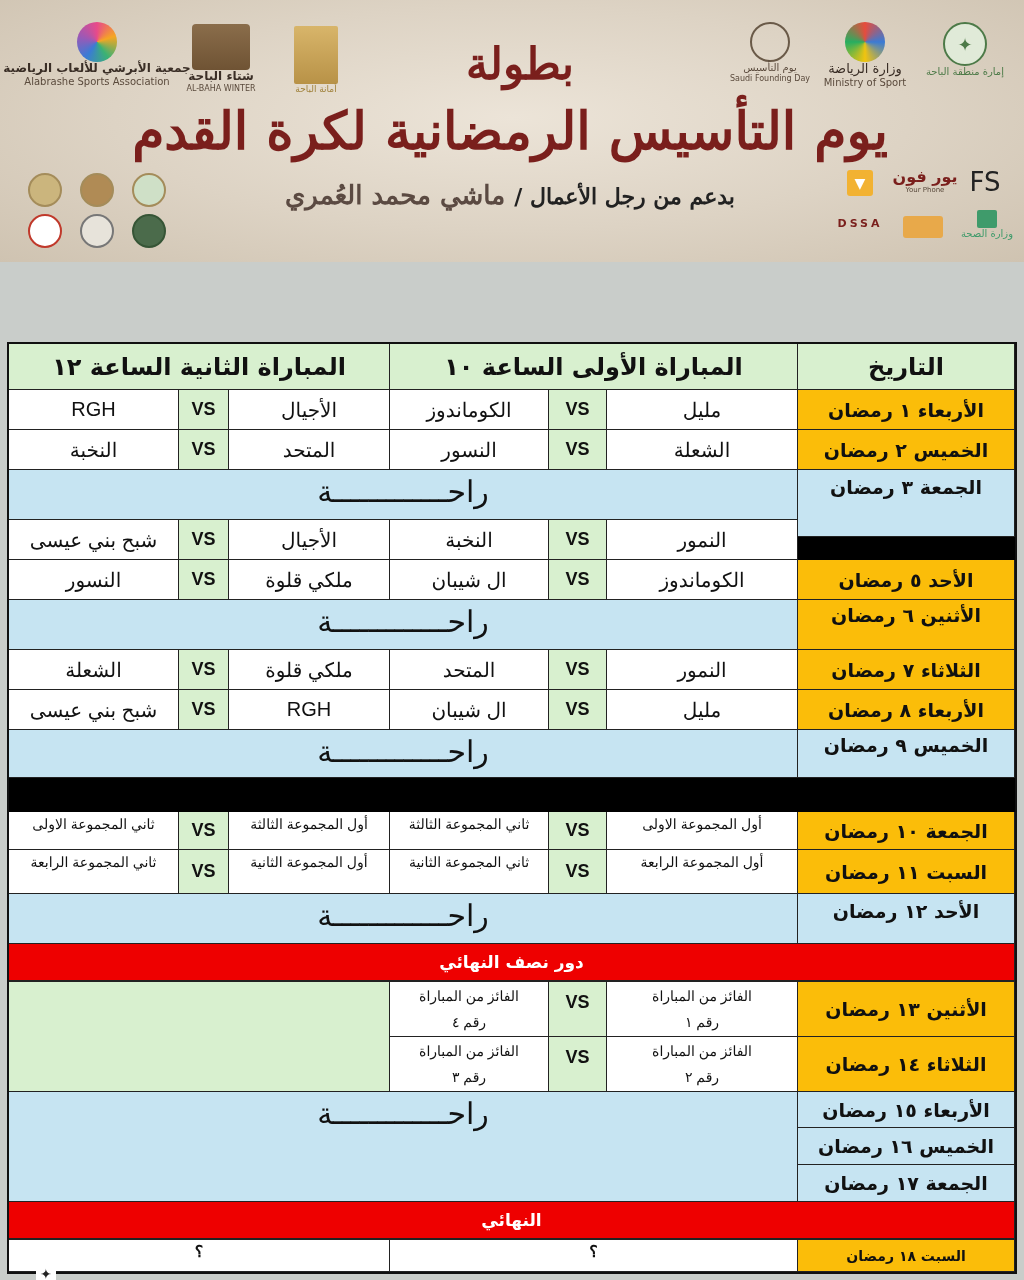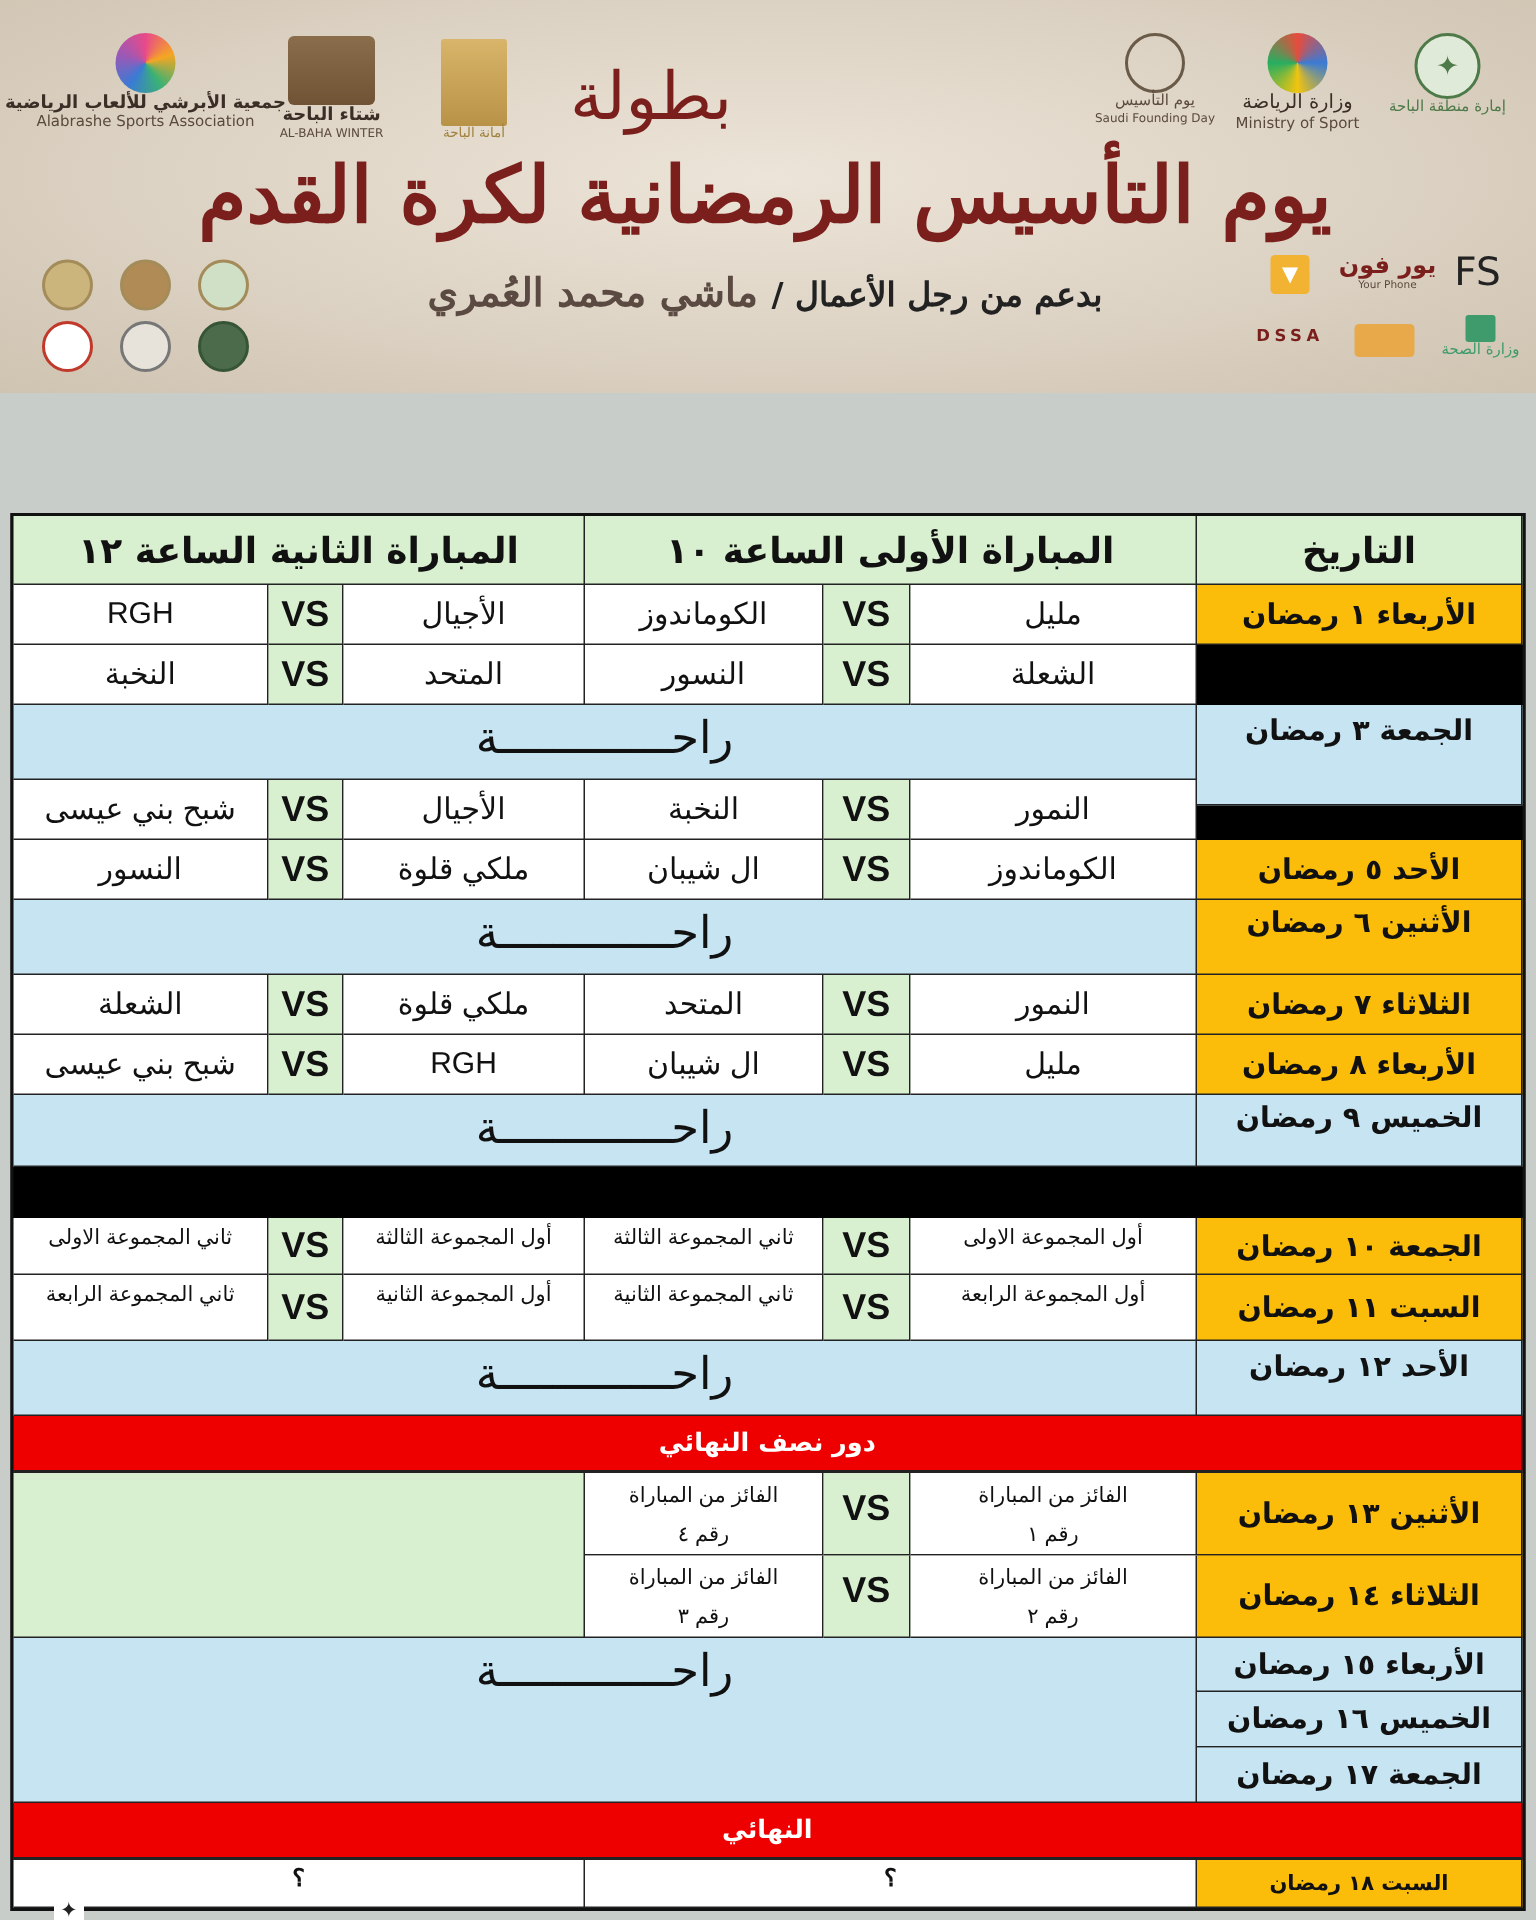--- a/index.html
+++ b/index.html
@@ -6,22 +6,22 @@
   html, body { width: 1024px; height: 1280px; overflow: hidden; background: #c9cdca; }
   body { position: relative; font-family: "DejaVu Sans", sans-serif; }
 
   
   .banner {
     position: absolute; left: 0; top: 0; width: 1024px; height: 262px;
     background: radial-gradient(ellipse at 50% 45%, #ece4d8 0%, #ddd3c4 55%, #cfc3b1 100%);
     overflow: hidden;
   }
   .banner-title-1 {
-    position: absolute; left: 380px; top: 38px; width: 280px; text-align: left;
-    font-family: "DejaVu Serif", serif; font-weight: normal; font-size: 44px; color: #7a1f1c;
+    position: absolute; left: 380px; top: 38px; width: 280px; text-align: center;
+    font-family: "DejaVu Serif", serif; font-weight: bold; font-size: 44px; color: #7a1f1c;
     letter-spacing: 2px;
   }
   .banner-title-2 {
     position: absolute; left: 100px; top: 100px; width: 820px; text-align: center;
     font-family: "DejaVu Serif", serif; font-weight: bold; font-size: 52px; color: #7a1f1c;
   }
   .banner-sponsor {
     position: absolute; left: 220px; top: 180px; width: 580px; text-align: center;
     direction: rtl; font-family: "DejaVu Serif", serif; font-weight: bold; font-size: 26px; color: #5b4a42;
   }
@@ -49,21 +49,21 @@
     position: absolute; display: flex; align-items: center; justify-content: center;
     text-align: center; direction: rtl; border-right: 1px solid #222; border-bottom: 1px solid #222;
     font-family: "Liberation Sans", sans-serif; color: #111;
   }
   .hdr { background: #d8f0cf; font-family: "DejaVu Sans", sans-serif; font-weight: bold; font-size: 24px; }
   .date { background: #fbbd09; font-family: "DejaVu Sans", sans-serif; font-weight: bold; font-size: 19px; justify-content: center; }
   .date.rest { background: #c6e4f2; }
   .team { background: #ffffff; font-size: 20px; }
   .team.small { font-size: 14px; }
   .team.twoline { font-size: 14px; line-height: 26px; }
-  .vs { background: #d8f0cf; font-family: "Liberation Sans", sans-serif; font-weight: bold; font-size: 24px; }
+  .vs { background: #d8f0cf; font-family: "Liberation Sans", sans-serif; font-weight: bold; font-size: 18px; }
   .rest-cell { background: #c6e4f2; font-family: "DejaVu Serif", serif; font-size: 30px; align-items: flex-start; padding-top: 4px; }
   .stage { background: #ee0000; color: #fff; font-family: "DejaVu Sans", sans-serif; font-weight: bold; font-size: 17px; border-bottom: 2px solid #222; }
   .empty-green { background: #d8f0cf; }
   .final-q { background: #ffffff; font-size: 16px; font-weight: bold; }
 
   .signature { position: absolute; left: 36px; top: 1266px; font-size: 14px; color: #222; background: #fff; padding: 0 4px; }
 </style>
 </head>
 <body>
 
@@ -150,20 +150,21 @@
   <div class="cell vs" style="left:540px;top:46px;width:58px;height:40px;">VS</div>
   <div class="cell team" style="left:598px;top:46px;width:191px;height:40px;">مليل</div>
   <div class="cell date" style="left:789px;top:46px;width:217px;height:40px;">الأربعاء ١ رمضان</div>
 
   <div class="cell team" style="left:0;top:86px;width:170px;height:40px;">النخبة</div>
   <div class="cell vs" style="left:170px;top:86px;width:50px;height:40px;">VS</div>
   <div class="cell team" style="left:220px;top:86px;width:161px;height:40px;">المتحد</div>
   <div class="cell team" style="left:381px;top:86px;width:159px;height:40px;">النسور</div>
   <div class="cell vs" style="left:540px;top:86px;width:58px;height:40px;">VS</div>
   <div class="cell team" style="left:598px;top:86px;width:191px;height:40px;">الشعلة</div>
+  <div class="cell date" style="left:789px;top:86px;width:217px;height:40px;">الخميس ٢ رمضان</div>
 
   <div class="cell rest-cell" style="left:0;top:126px;width:789px;height:50px;">راحـــــــــــــة</div>
   <div class="cell date rest" style="left:789px;top:126px;width:217px;height:67px;align-items:flex-start;padding-top:6px;">الجمعة ٣ رمضان</div>
 
   <div class="cell team" style="left:0;top:176px;width:170px;height:40px;">شبح بني عيسى</div>
   <div class="cell vs" style="left:170px;top:176px;width:50px;height:40px;">VS</div>
   <div class="cell team" style="left:220px;top:176px;width:161px;height:40px;">الأجيال</div>
   <div class="cell team" style="left:381px;top:176px;width:159px;height:40px;">النخبة</div>
   <div class="cell vs" style="left:540px;top:176px;width:58px;height:40px;">VS</div>
   <div class="cell team" style="left:598px;top:176px;width:191px;height:40px;">النمور</div>

